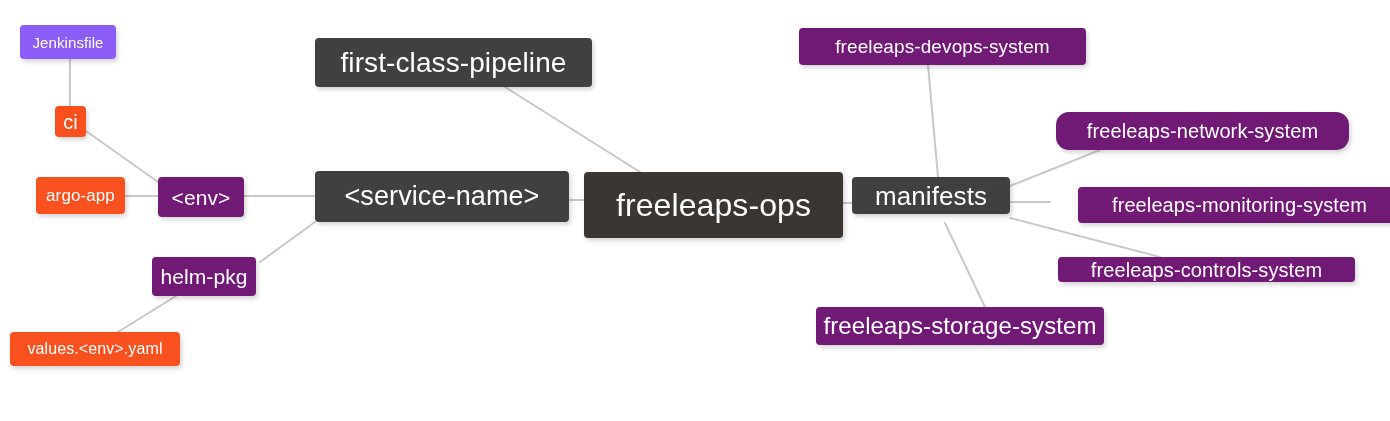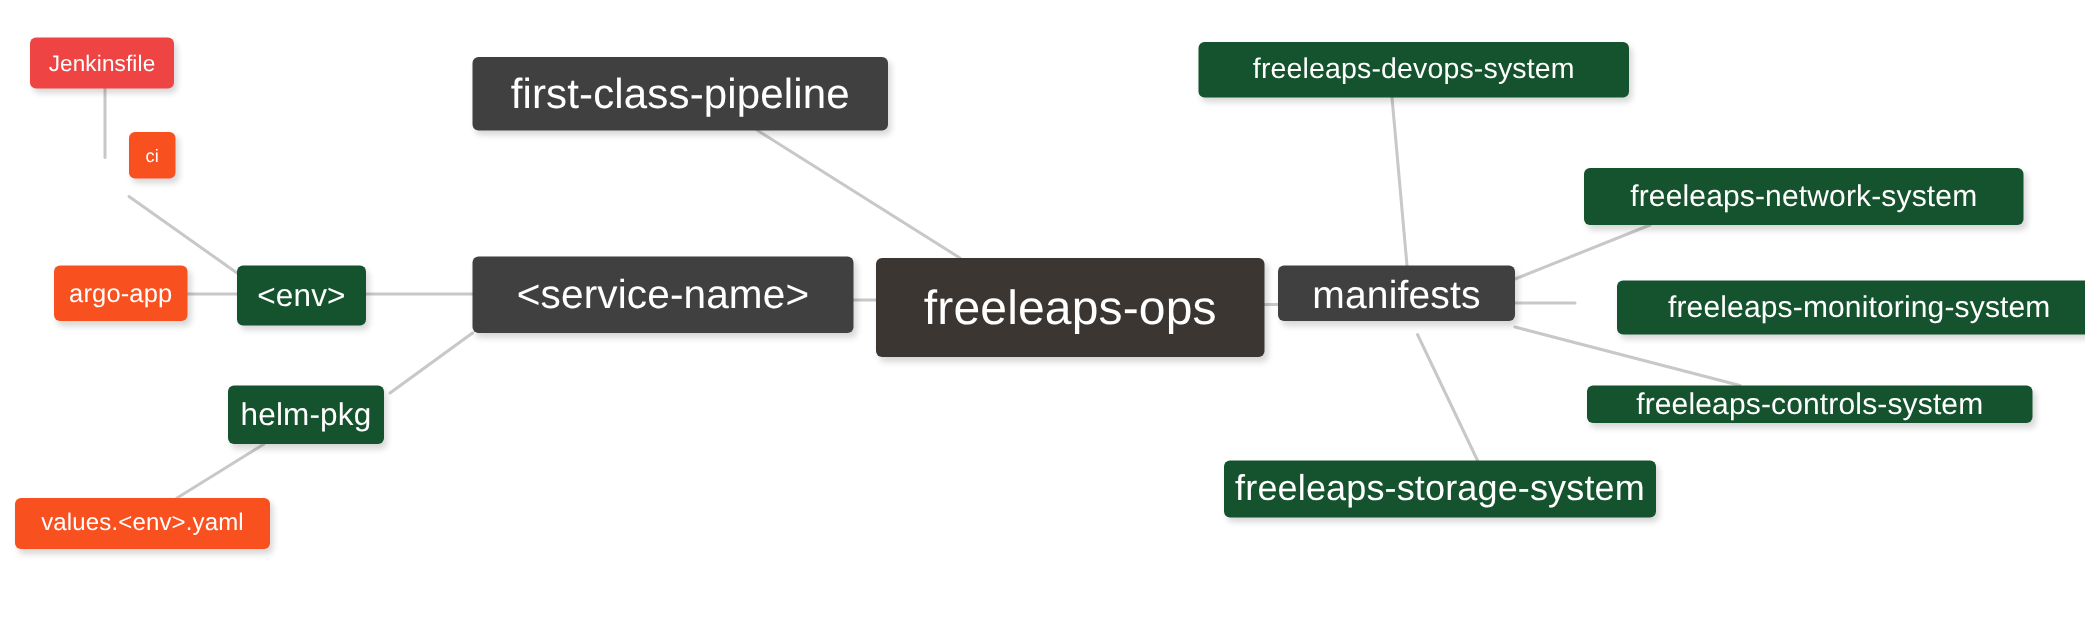--- a/index.html
+++ b/index.html
@@ -39,23 +39,23 @@
     line-height: 1;
     box-shadow: 2px 3px 4px rgba(0,0,0,0.16);
     letter-spacing: 0.1px;
     z-index: 2;
   }
   .node-label {
     display: block;
     pointer-events: none;
   }
   
-  .c-orange { background: #ef4444; }
+  .c-orange { background: #8b5cf6; }
   .c-red    { background: #F9501F; }
-  .c-green  { background: #14532d; }
+  .c-green  { background: #701a75; }
   .c-blue   { background: #404040; }
   .c-dark   { background: #3B3632; }
 </style>
 </head>
 <body>
 
 <div id="canvas">
   <svg id="edges" width="1390" height="421" viewBox="0 0 1390 421">
       <line x1="70" y1="59" x2="70" y2="105" stroke="#c8c8c8" stroke-width="2" stroke-linecap="round"></line>
       <line x1="86" y1="131" x2="158" y2="182" stroke="#c8c8c8" stroke-width="2" stroke-linecap="round"></line>
@@ -69,21 +69,21 @@
       <line x1="938" y1="177" x2="928" y2="65" stroke="#c8c8c8" stroke-width="2" stroke-linecap="round"></line>
       <line x1="1010" y1="186" x2="1100" y2="150" stroke="#c8c8c8" stroke-width="2" stroke-linecap="round"></line>
       <line x1="1010" y1="202" x2="1050" y2="202" stroke="#c8c8c8" stroke-width="2" stroke-linecap="round"></line>
       <line x1="1010" y1="218" x2="1160" y2="257" stroke="#c8c8c8" stroke-width="2" stroke-linecap="round"></line>
       <line x1="945" y1="223" x2="985" y2="307" stroke="#c8c8c8" stroke-width="2" stroke-linecap="round"></line>
     </svg>
   <div id="node-layer">
       <div class="node c-orange" style="left: 20px; top: 25px; width: 96px; height: 34px; font-size: 15px;">
         <span class="node-label">Jenkinsfile</span>
       </div>
-      <div class="node c-red" style="left: 55px; top: 88px; width: 31px; height: 31px; font-size: 12px; margin-left: 31px;">
+      <div class="node c-red" style="left: 55px; top: 106px; width: 31px; height: 31px; font-size: 20px;">
         <span class="node-label">ci</span>
       </div>
       <div class="node c-red" style="left: 36px; top: 177px; width: 89px; height: 37px; font-size: 17px;">
         <span class="node-label">argo-app</span>
       </div>
       <div class="node c-green" style="left: 158px; top: 177px; width: 86px; height: 40px; font-size: 21px;">
         <span class="node-label">&lt;env&gt;</span>
       </div>
       <div class="node c-green" style="left: 152px; top: 257px; width: 104px; height: 39px; font-size: 21px;">
         <span class="node-label">helm-pkg</span>
@@ -99,21 +99,21 @@
       </div>
       <div class="node c-dark" style="left: 584px; top: 172px; width: 259px; height: 66px; font-size: 32px;">
         <span class="node-label">freeleaps-ops</span>
       </div>
       <div class="node c-blue" style="left: 852px; top: 177px; width: 158px; height: 37px; font-size: 26px;">
         <span class="node-label">manifests</span>
       </div>
       <div class="node c-green" style="left: 799px; top: 28px; width: 287px; height: 37px; font-size: 19px;">
         <span class="node-label">freeleaps-devops-system</span>
       </div>
-      <div class="node c-green" style="left: 1056px; top: 112px; width: 293px; height: 38px; font-size: 20px;">
+      <div class="node c-green" style="left: 1056px; top: 112px; width: 293px; height: 38px; font-size: 20px; border-radius: 13px;">
         <span class="node-label">freeleaps-network-system</span>
       </div>
       <div class="node c-green" style="left: 1050px; top: 187px; width: 323px; height: 36px; font-size: 20px; margin-left: 28px;">
         <span class="node-label">freeleaps-monitoring-system</span>
       </div>
       <div class="node c-green" style="left: 1058px; top: 257px; width: 297px; height: 25px; font-size: 20px;">
         <span class="node-label">freeleaps-controls-system</span>
       </div>
       <div class="node c-green" style="left: 816px; top: 307px; width: 288px; height: 38px; font-size: 24px;">
         <span class="node-label">freeleaps-storage-system</span>

